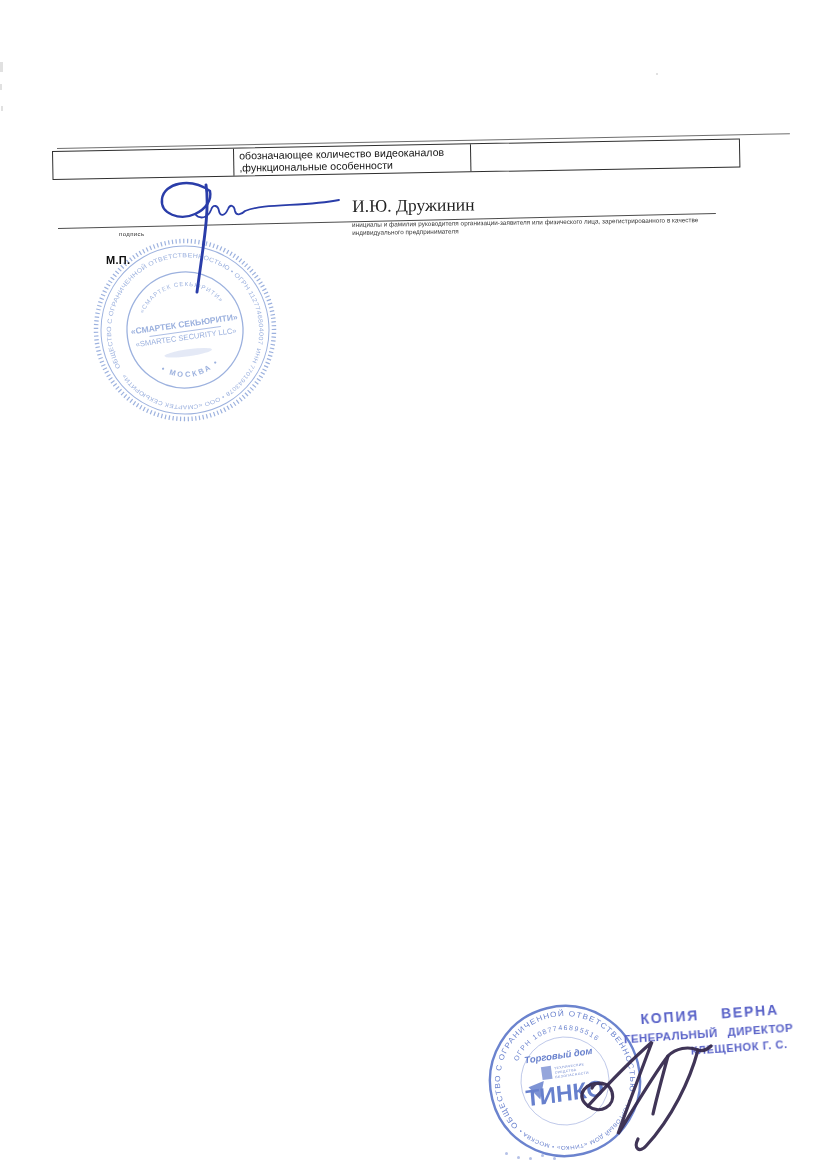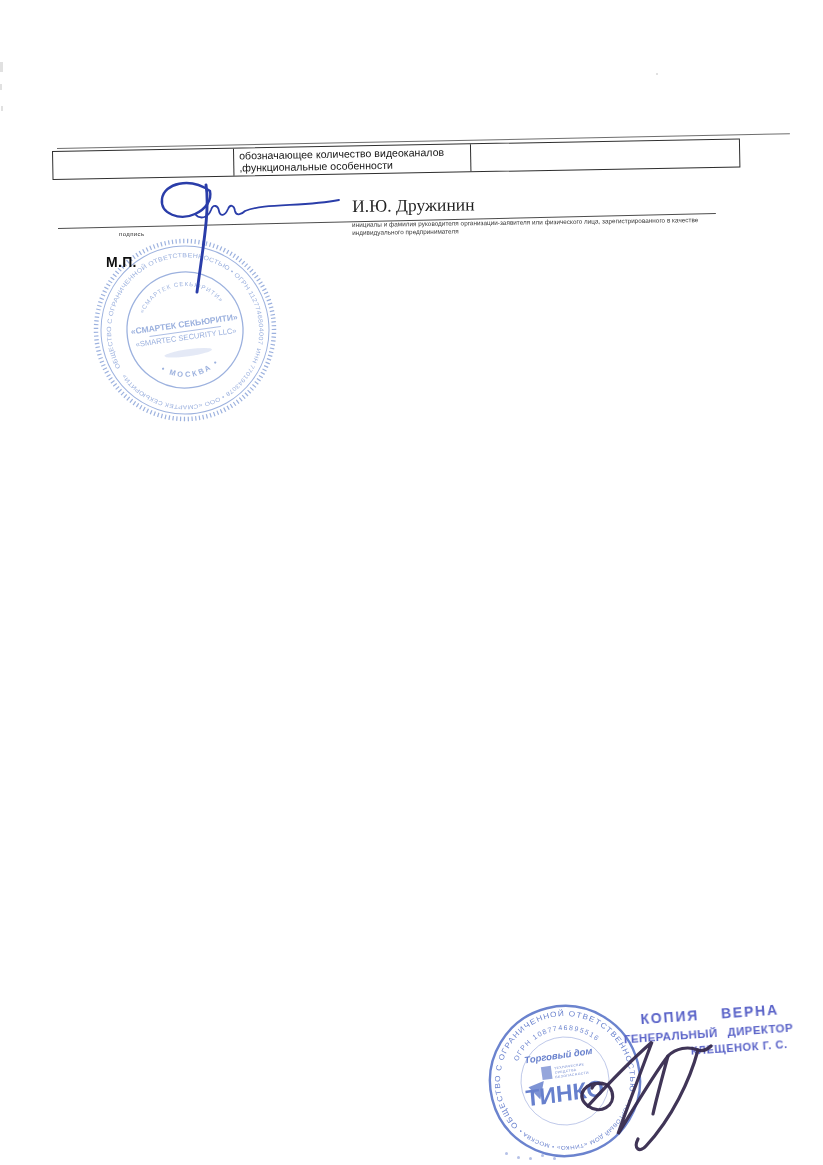--- a/index.html
+++ b/index.html
@@ -22,21 +22,21 @@
   
   .rule{position:absolute;left:58px;top:228px;width:658px;height:0;
         border-top:1px solid #3a3a3a;transform:rotate(-1.3deg);
         transform-origin:left top;opacity:.9;}
   .podpis{position:absolute;left:119px;top:231px;font-size:6px;color:#2c2c2c;
           letter-spacing:.4px;}
   .name{position:absolute;left:352px;top:196px;font-family:"Liberation Serif",serif;
         font-size:17.5px;color:#1f1f1f;transform:rotate(-.8deg);transform-origin:left top;}
   .caption{position:absolute;left:352px;top:221px;width:372px;font-size:6.4px;
            line-height:7.6px;color:#3c3c3c;transform:rotate(-.8deg);transform-origin:left top;}
-  .mp{position:absolute;left:106px;top:254px;font-size:14px;font-weight:bold;
+  .mp{position:absolute;left:106px;top:254px;font-size:11px;font-weight:bold;
       color:#0e0e0e;letter-spacing:.3px;z-index:3;}
 
   
   .stamp{position:absolute;filter:blur(.25px);}
   .smartec{left:92px;top:237px;z-index:2;}
   .tinko{left:486px;top:1002px;z-index:1;}
   svg text{font-family:"Liberation Sans",sans-serif;}
   .sm{stroke:var(--stamp-light-blue);fill:none;}
   .smf{fill:var(--stamp-light-blue);}
   .tk{stroke:var(--stamp-blue);fill:none;}

